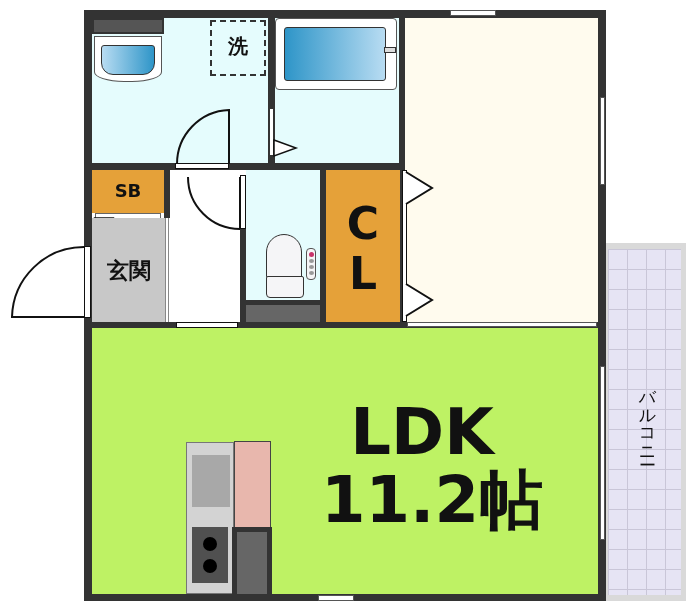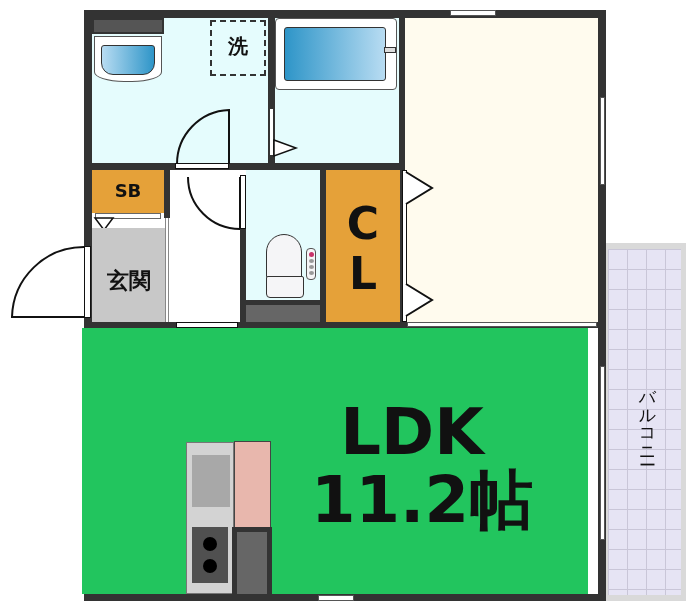--- a/index.html
+++ b/index.html
@@ -71,21 +71,21 @@
 
 <div class="room" style="left:92px;top:170px;width:72px;height:43px;background:#e5a139;">
   <div class="label" style="left:0;top:12px;width:72px;font-size:18px;">SB</div>
 </div>
 <div class="wall" style="left:164px;top:170px;width:6px;height:48px;"></div>
 <div class="abs" style="left:95px;top:213px;width:66px;height:6px;background:#fff;border:1px solid #666;"></div>
 <svg style="left:95px;top:218px;" width="20" height="14">
   <polygon points="0,0 18,0 9,12" fill="#fff" stroke="#111" stroke-width="1.5"></polygon>
 </svg>
 
-<div class="room" style="left:92px;top:228px;width:74px;height:104px;background:#c8c8c8;">
+<div class="room" style="left:92px;top:218px;width:74px;height:104px;background:#c8c8c8;">
   <div class="label" style="left:0;top:42px;width:74px;font-size:22px;">玄関</div>
 </div>
 <div class="abs" style="left:165px;top:218px;width:4px;height:104px;background:#fff;border-left:1px solid #888;border-right:1px solid #888;"></div>
 
 <div class="abs" style="left:84px;top:246px;width:7px;height:72px;background:#fff;border:1px solid #111;"></div>
 <svg style="left:10px;top:245px;" width="78" height="74">
   <path d="M 74 2 A 72 72 0 0 0 2 72 L 74 72" fill="none" stroke="#111" stroke-width="2"></path>
 </svg>
 
 <div class="room" style="left:170px;top:170px;width:70px;height:152px;background:#fff;"></div>
@@ -115,21 +115,21 @@
   <div class="label" style="left:0;top:82px;width:74px;font-size:44px;">L</div>
 </div>
 
 <div class="wall" style="left:84px;top:322px;width:522px;height:6px;"></div>
 <div class="win" style="left:407px;top:322px;width:190px;height:5px;"></div>
 <div class="abs" style="left:176px;top:322px;width:62px;height:6px;background:#fff;border:1px solid #111;"></div>
 <svg style="left:176px;top:326px;" width="62" height="56">
   <path d="M 2 54 L 2 2 L 60 2 A 58 52 0 0 1 2 54" fill="none" stroke="#111" stroke-width="2"></path>
 </svg>
 
-<div class="room" style="left:82px;top:328px;width:506px;height:266px;background:#22c55e;">
+<div class="room" style="left:92px;top:328px;width:506px;height:266px;background:#bef264;">
   <div class="label" style="left:210px;top:72px;width:240px;font-size:64px;">LDK</div>
   <div class="label" style="left:200px;top:140px;width:280px;font-size:64px;">11.2帖</div>
 </div>
 
 <div class="abs" style="left:186px;top:442px;width:48px;height:152px;background:#d3d3d3;border:1px solid #777;">
   <div class="abs" style="left:5px;top:12px;width:38px;height:52px;background:#a8a8a8;"></div>
   <div class="abs" style="left:5px;top:84px;width:36px;height:56px;background:#505050;">
     <div class="abs" style="left:11px;top:10px;width:14px;height:14px;border-radius:50%;background:#000;"></div>
     <div class="abs" style="left:11px;top:32px;width:14px;height:14px;border-radius:50%;background:#000;"></div>
   </div>

